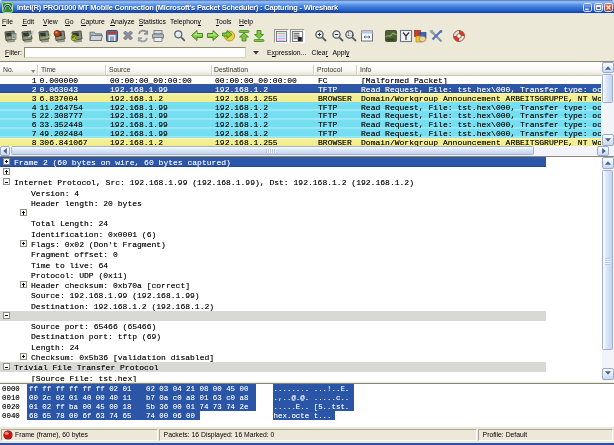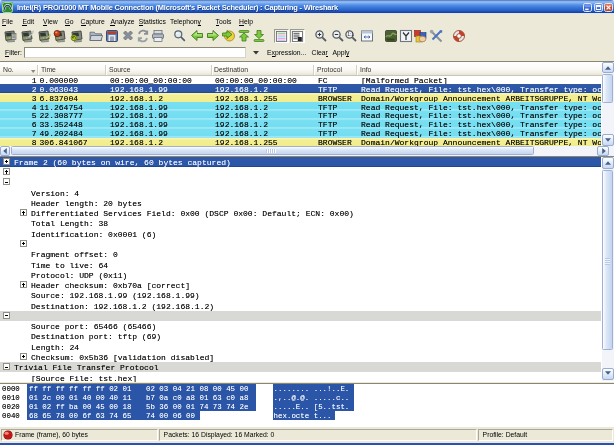--- a/index.html
+++ b/index.html
@@ -34,21 +34,21 @@
 .sel{background:linear-gradient(180deg,#35589c 0%,#2d57a9 20%,#2b55a7 85%,#1d3f86 100%);color:#fff;}
 .sel .mono,.dsel .mono,.hxline .mono{text-shadow:0 0 0.45px rgba(255,255,255,0.4);}
 .hxline .mono[style*="color:#000"]{text-shadow:0 0 0.45px rgba(40,40,40,0.55);}
 
 .sb-track{position:absolute;background:#f2f4f9;}
 .sb-btn{position:absolute;background:linear-gradient(180deg,#fdfefe 0%,#e3ecf8 50%,#c8d8f0 100%);border:1px solid #99abce;border-radius:2px;box-sizing:border-box;}
 .sb-thumb{position:absolute;background:linear-gradient(90deg,#fdfeff 0%,#dbe6f7 40%,#c4d5f0 100%);border:1px solid #9fb0d2;border-radius:1.5px;box-sizing:border-box;}
 .sb-thumb.h{background:linear-gradient(180deg,#fdfeff 0%,#dbe6f7 40%,#c4d5f0 100%);}
 
 #dpane{position:absolute;left:0;top:155.6px;width:614px;height:225px;background:#fff;border-top:1px solid #898675;overflow:hidden;}
-.dline{position:absolute;left:0;width:601px;height:10.27px;overflow:hidden;}
+.dline{position:absolute;left:0;width:546px;height:10.27px;overflow:hidden;}
 .dline .mono{top:1.1px;}
 .gray{background:#d8d8d4;}
 .exp{position:absolute;width:7px;height:7px;background:#fff;border:1px solid #928f86;box-sizing:border-box;top:1.2px;}
 .exp i{position:absolute;left:0.8px;top:2.2px;width:3.4px;height:1px;background:#000;}
 .exp.plus b{position:absolute;left:2px;top:1px;width:1px;height:3.4px;background:#000;}
 
 #hpane{position:absolute;left:0;top:382.6px;width:614px;height:43.4px;background:#fff;border-top:1px solid #898675;}
 .hxline{position:absolute;left:0;width:614px;height:9.1px;}
 .hxline .mono{font-size:7.45px;top:0.8px;}
 .hxsel{position:absolute;top:0;height:9.1px;background:#2b55a7;}
@@ -401,45 +401,46 @@
         <div class="dline " style="top:10.42px">
           <span class="exp plus" style="left:3px">
             <i></i>
             <b></b>
           </span>
         </div>
         <div class="dline " style="top:20.69px">
           <span class="exp " style="left:3px">
             <i></i>
           </span>
+          <span class="t mono" style="left:14px">Internet Protocol, Src: 192.168.1.99 (192.168.1.99), Dst: 192.168.1.2 (192.168.1.2)</span>
         </div>
         <div class="dline " style="top:30.96px">
           <span class="t mono" style="left:31px">Version: 4</span>
         </div>
         <div class="dline " style="top:41.23px">
           <span class="t mono" style="left:31px">Header length: 20 bytes</span>
         </div>
         <div class="dline " style="top:51.50px">
           <span class="exp plus" style="left:20px">
             <i></i>
             <b></b>
           </span>
-          <span class="t mono" style="left:31px">Differentiated Services Field: 0x00 (DSCP 0x00: Default; ECN: 0x00)</span>
         </div>
         <div class="dline " style="top:61.77px">
-          <span class="t mono" style="left:31px">Total Length: 38</span>
+          <span class="t mono" style="left:31px">Total Length: 24</span>
         </div>
         <div class="dline " style="top:72.04px">
           <span class="t mono" style="left:31px">Identification: 0x0001 (6)</span>
         </div>
         <div class="dline " style="top:82.31px">
           <span class="exp plus" style="left:20px">
             <i></i>
             <b></b>
           </span>
+          <span class="t mono" style="left:31px">Flags: 0x02 (Don't Fragment)</span>
         </div>
         <div class="dline " style="top:92.58px">
           <span class="t mono" style="left:31px">Fragment offset: 0</span>
         </div>
         <div class="dline " style="top:102.85px">
           <span class="t mono" style="left:31px">Time to live: 64</span>
         </div>
         <div class="dline " style="top:113.12px">
           <span class="t mono" style="left:31px">Protocol: UDP (0x11)</span>
         </div>
@@ -509,21 +510,21 @@
           <div class="hxsel" style="left:272.5px;width:81.5px"></div>
           <span class="t mono" style="left:2px;color:#000">0000</span>
           <span class="t mono" style="left:29px;color:#fff">ff ff ff ff ff ff 02 01</span>
           <span class="t mono" style="left:146px;color:#fff">02 03 04 21 08 00 45 00</span>
           <span class="t mono" style="left:273.6px;color:#fff">........ ...!..E.</span>
         </div>
         <div class="hxline" style="top:9.40px">
           <div class="hxsel" style="left:26.5px;width:229.5px"></div>
           <div class="hxsel" style="left:272.5px;width:81.5px"></div>
           <span class="t mono" style="left:2px;color:#000">0010</span>
-          <span class="t mono" style="left:29px;color:#fff">01 2c 00 01 40 00 40 11</span>
+          <span class="t mono" style="left:29px;color:#fff">00 2c 02 01 40 00 40 11</span>
           <span class="t mono" style="left:146px;color:#fff">b7 0a c0 a8 01 63 c0 a8</span>
           <span class="t mono" style="left:273.6px;color:#fff">.,..@.@. .....c..</span>
         </div>
         <div class="hxline" style="top:18.50px">
           <div class="hxsel" style="left:26.5px;width:229.5px"></div>
           <div class="hxsel" style="left:272.5px;width:81.5px"></div>
           <span class="t mono" style="left:2px;color:#000">0020</span>
           <span class="t mono" style="left:29px;color:#fff">01 02 ff ba 00 45 00 18</span>
           <span class="t mono" style="left:146px;color:#fff">5b 36 00 01 74 73 74 2e</span>
           <span class="t mono" style="left:273.6px;color:#fff">.....E.. [5..tst.</span>

